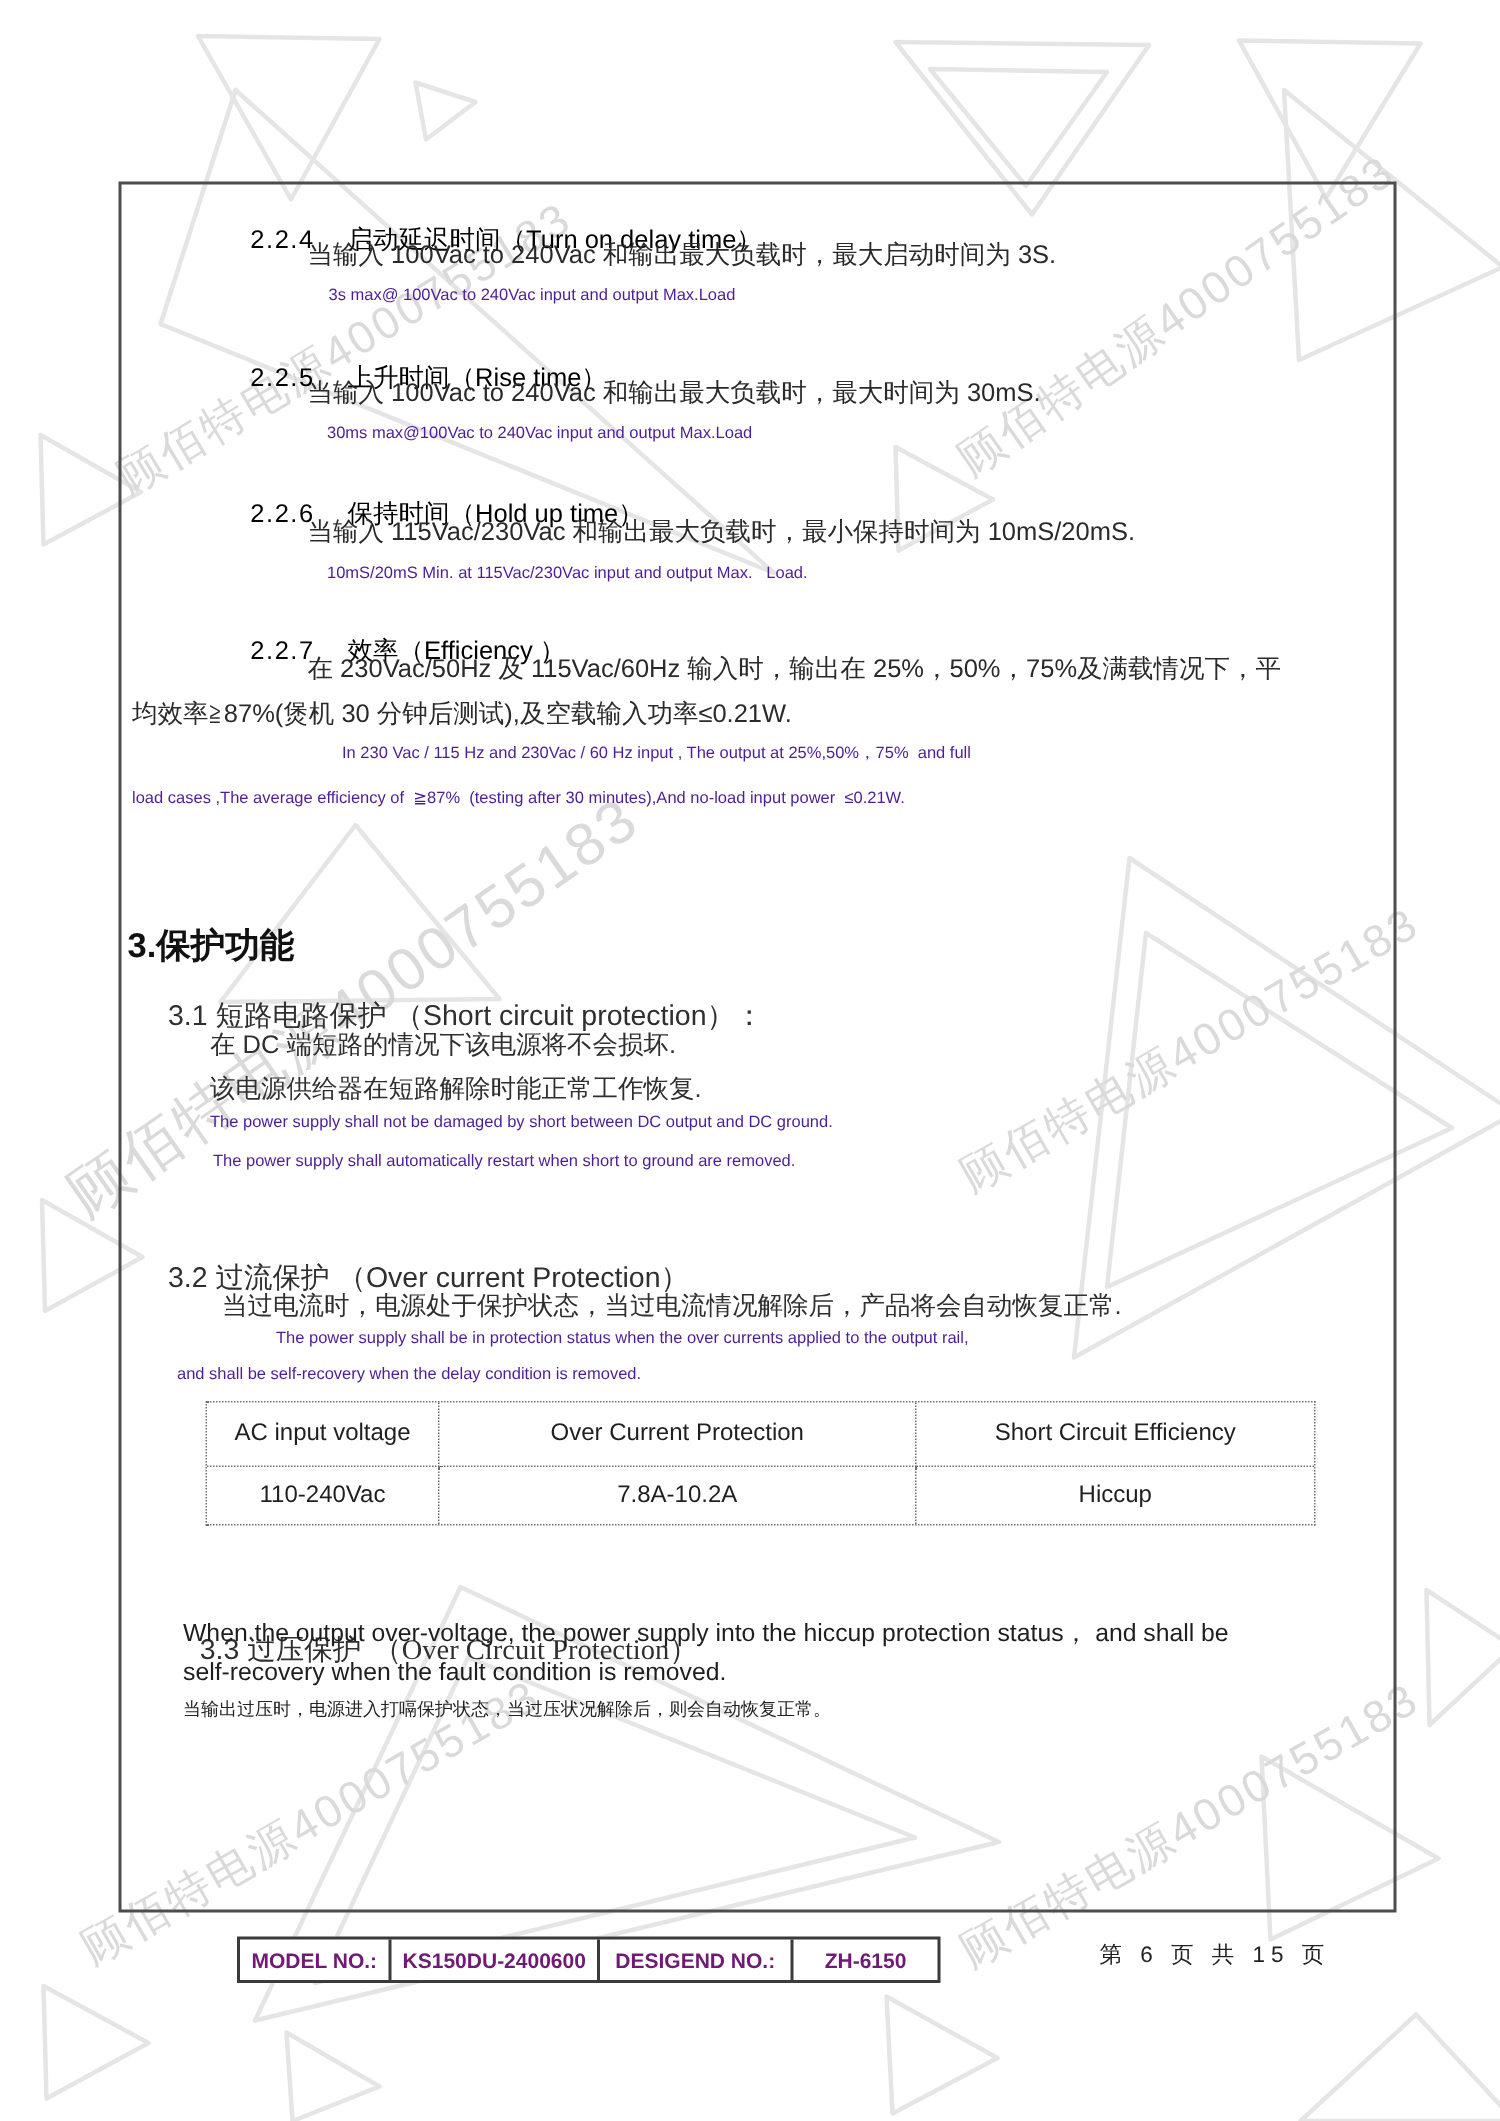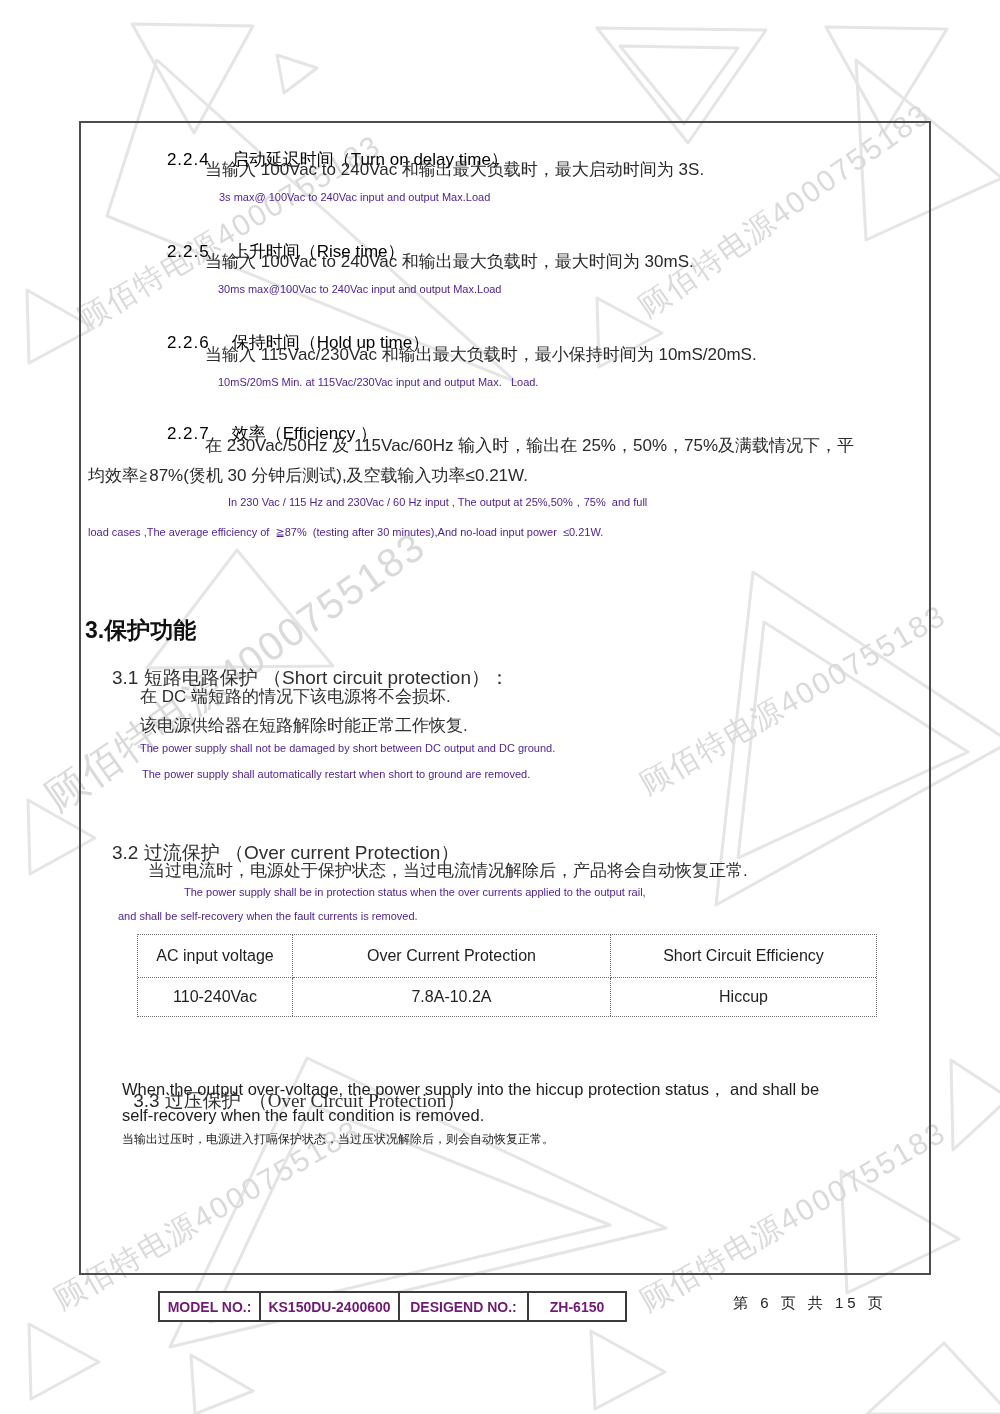--- a/index.html
+++ b/index.html
@@ -105,21 +105,21 @@
 
   <div class="ln h31" style="left:112px;top:655px;">3.1 短路电路保护 （Short circuit protection）：</div>
   <div class="ln zhserif" style="left:140px;top:687px;font-size:17px;">在 DC 端短路的情况下该电源将不会损坏.</div>
   <div class="ln zhserif" style="left:140px;top:716px;font-size:17px;">该电源供给器在短路解除时能正常工作恢复.</div>
   <div class="ln en" style="left:142px;top:768px;">The power supply shall automatically restart when short to ground are removed.</div>
   <div class="ln en" style="left:140px;top:742px;">The power supply shall not be damaged by short between DC output and DC ground.</div>
 
   <div class="ln h31" style="left:112px;top:830px;">3.2 过流保护 （Over current Protection）</div>
   <div class="ln zhserif" style="left:148px;top:861px;font-size:17px;">当过电流时，电源处于保护状态，当过电流情况解除后，产品将会自动恢复正常.</div>
   <div class="ln en" style="left:184px;top:886px;">The power supply shall be in protection status when the over currents applied to the output rail,</div>
-  <div class="ln en" style="left:118px;top:910px;">and shall be self-recovery when the fault currents is removed.</div>
+  <div class="ln en" style="left:118px;top:910px;">and shall be self-recovery when the delay condition is removed.</div>
 
   <div class="tbl">
     <div class="cell">AC input voltage</div>
     <div class="cell">Over Current Protection</div>
     <div class="cell c-last">Short Circuit Efficiency</div>
     <div class="cell r-last">110-240Vac</div>
     <div class="cell r-last">7.8A-10.2A</div>
     <div class="cell c-last r-last">Hiccup</div>
   </div>
 

